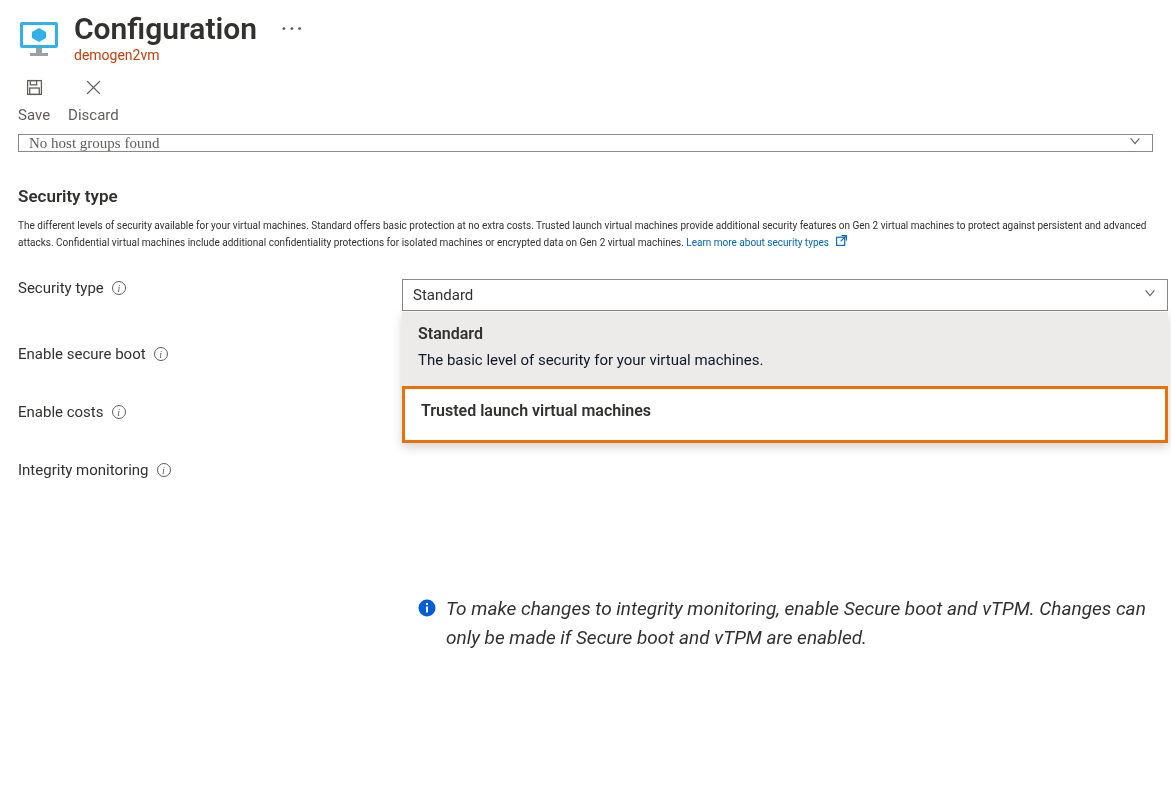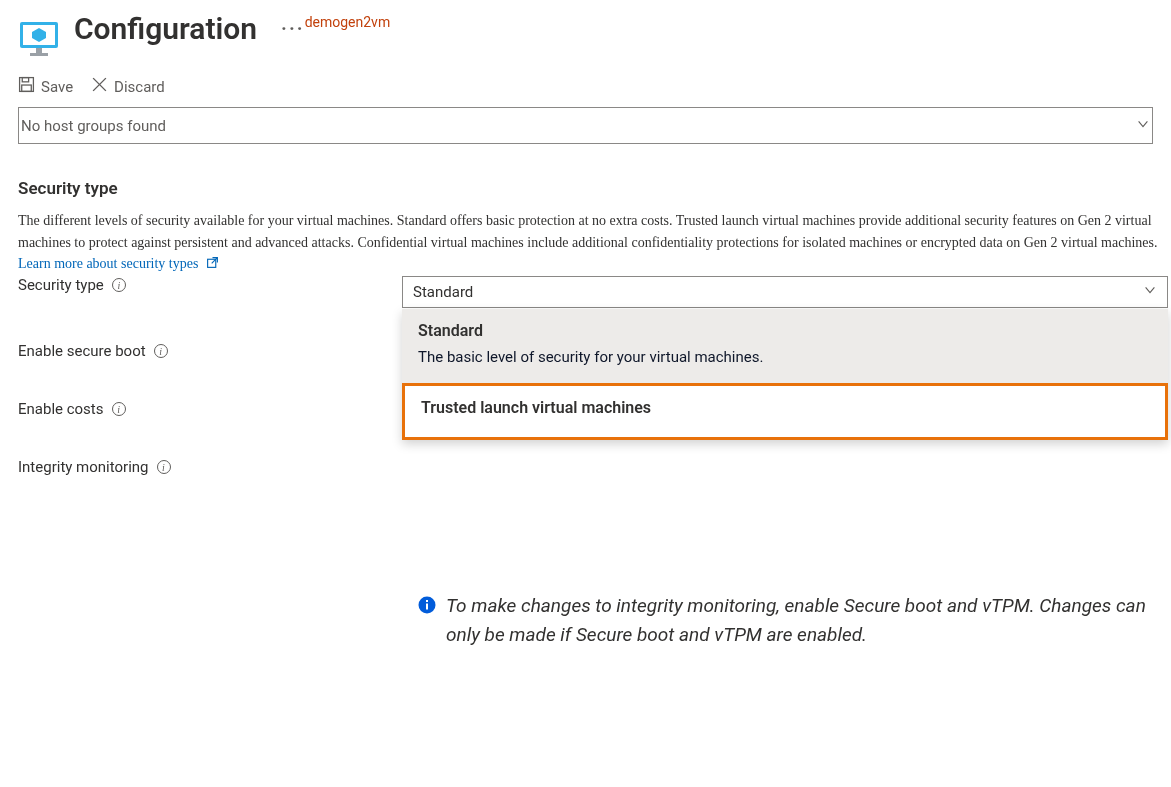--- a/index.html
+++ b/index.html
@@ -17,21 +17,21 @@
     align-items: flex-start;
     padding: 12px 18px 2px 18px;
   }
   .vm-icon {
     width: 42px;
     height: 42px;
     margin-right: 14px;
     margin-top: 6px;
     flex-shrink: 0;
   }
-  .title-block { display: flex; flex-direction: row; }
+  .title-block { display: flex; flex-direction: column; }
   .page-title {
     font-size: 30px;
     font-weight: 600;
     margin: 0;
     line-height: 1.1;
     display: flex;
     align-items: center;
   }
   .more-dots {
     font-size: 20px;
@@ -51,47 +51,49 @@
     padding: 14px 18px 10px 18px;
     gap: 18px;
     color: #605e5c;
   }
   .toolbar-btn {
     display: flex;
     align-items: center;
     gap: 6px;
     cursor: pointer;
     font-size: 15px;
+    flex-direction: column;
   }
   .toolbar-btn svg { width: 17px; height: 17px; }
   .host-dropdown {
     margin: 0 18px 0 18px;
     border: 1px solid #8a8886;
-    height: 37px;
-    display: flex;
-    align-items: center;
-    padding: 0 2px;
+    height: 18px;
+    display: flex;
+    align-items: center;
+    padding: 0 10px;
     color: #605e5c;
     font-size: 15px;
     justify-content: space-between;
     cursor: pointer;
+    font-family: Liberation Serif, serif;
   }
   .content {
     padding: 34px 3px 18px 18px;
   }
   .section-heading {
     font-size: 17px;
     font-weight: 600;
     margin: 0 0 12px 0;
   }
   .section-desc {
-    font-size: 14px;
+    font-size: 10px;
     line-height: 1.55;
     color: #323130;
-    font-family: Liberation Serif, serif;
+    margin-bottom: 28px;
   }
   .link {
     color: #0066b8;
     text-decoration: none;
     cursor: pointer;
   }
   .link-ext-icon {
     display: inline-block;
     vertical-align: -1px;
     margin-left: 4px;

